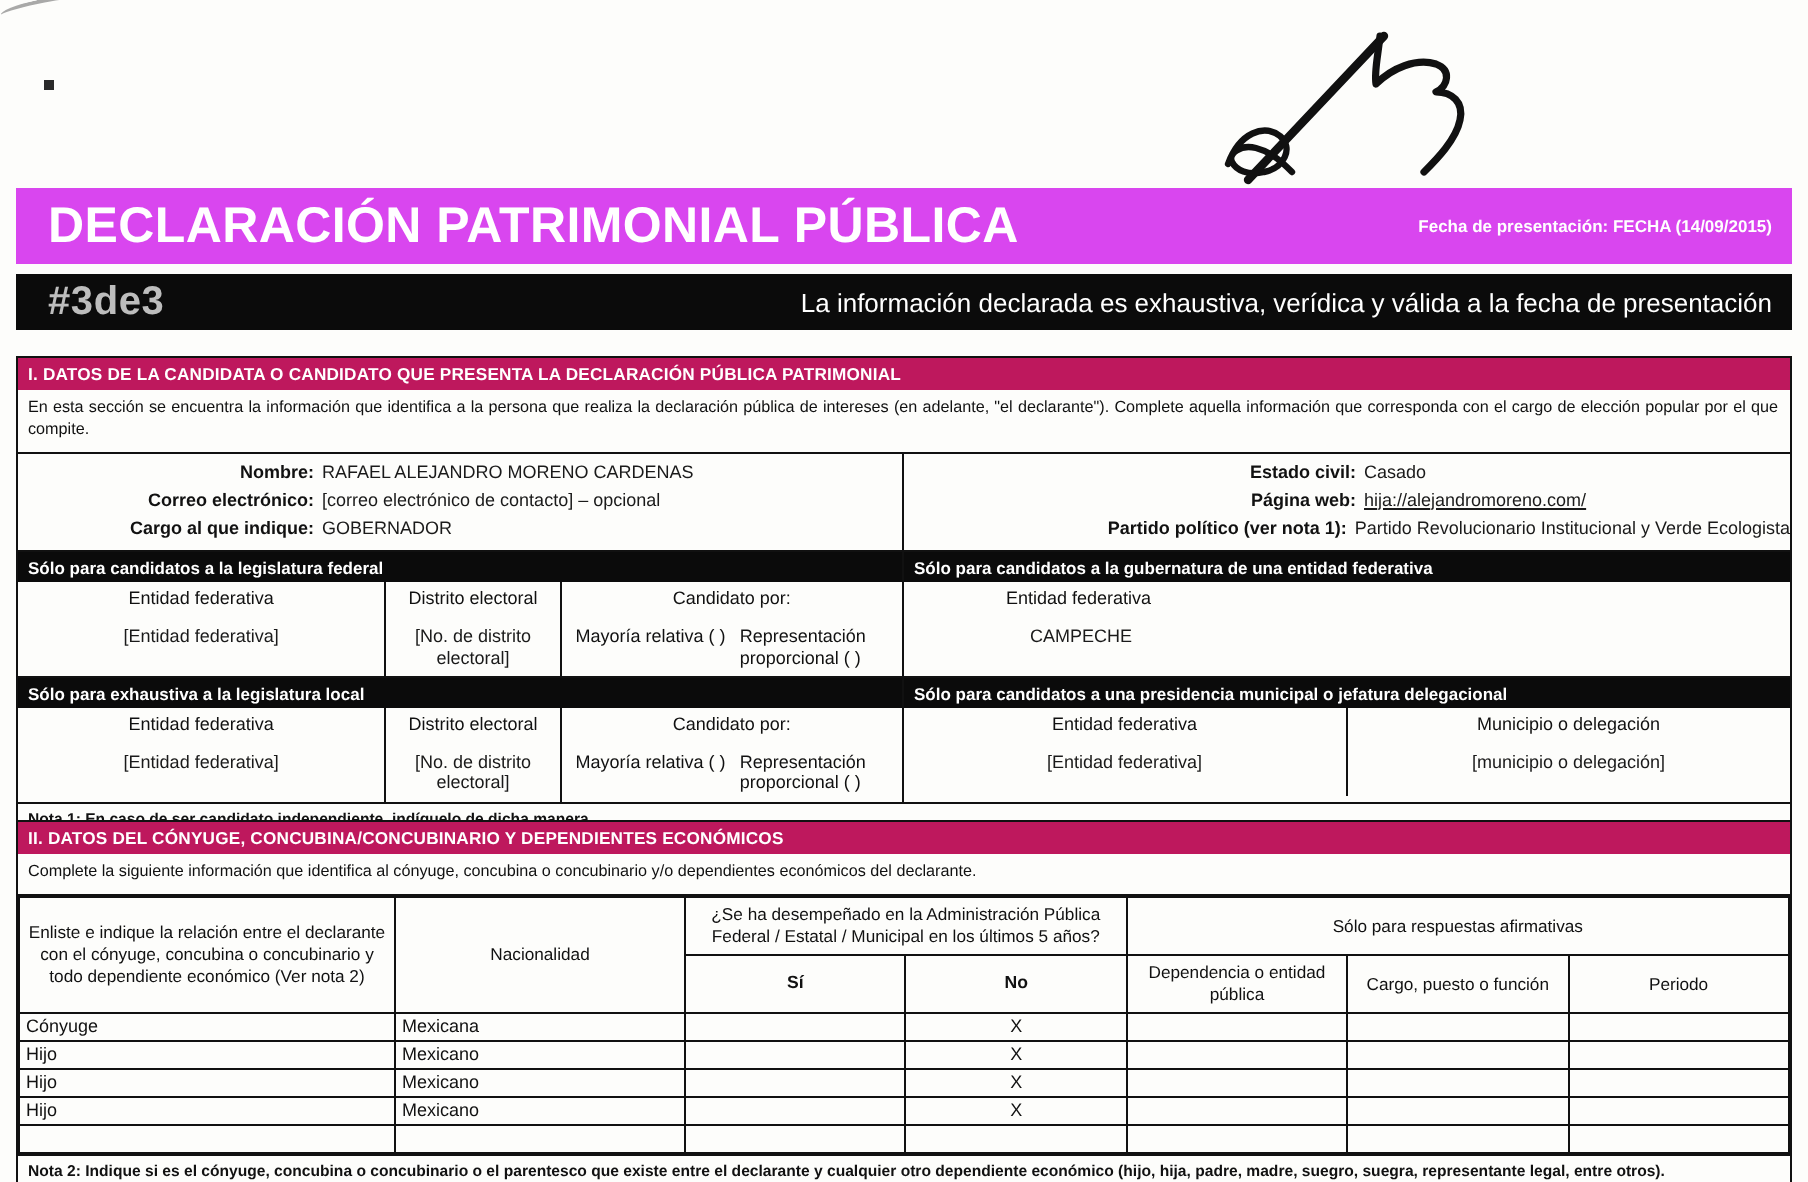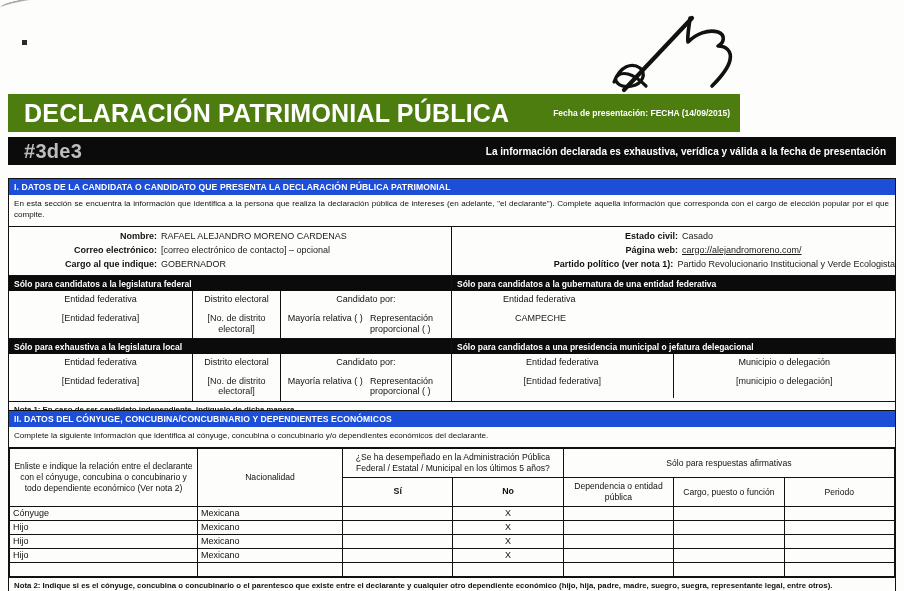--- a/index.html
+++ b/index.html
@@ -26,22 +26,22 @@
     border-radius: 50%;
     transform: rotate(-12deg);
     opacity: .75;
   }
 
   
   .signature { position: absolute; left: 600px; top: -2px; width: 190px; height: 96px; }
 
   
   .titlebar {
-    position: absolute; left: 8px; top: 94px; width: 732px; height: 38px;
-    background: #4d7c0f;
+    position: absolute; left: 8px; top: 94px; width: 888px; height: 38px;
+    background: #d946ef;
     display: flex; align-items: center; justify-content: space-between;
     padding: 0 10px 0 16px;
   }
   .titlebar .main-title {
     color: #fff;
     font-size: 25px;
     font-weight: bold;
     letter-spacing: .2px;
     white-space: nowrap;
   }
@@ -60,30 +60,30 @@
     padding: 0 10px 0 16px;
   }
   .subbar .hashtag {
     color: #bdbdbd;
     font-size: 20px;
     font-weight: bold;
     letter-spacing: .3px;
   }
   .subbar .exhaustive {
     color: #fff;
-    font-size: 10px;
-    font-weight: bold;
+    font-size: 13px;
+    font-weight: normal;
     white-space: nowrap;
   }
 
   
   .section { position: absolute; left: 8px; width: 888px; border: 1.4px solid #111; }
 
   .band {
-    background: #1d4ed8;
+    background: #be185d;
     color: #fff;
     font-size: 8.6px;
     font-weight: bold;
     padding: 3px 0 3px 5px;
     letter-spacing: .1px;
     line-height: 1.2;
   }
 
   .intro {
     font-size: 8.1px;
@@ -253,21 +253,21 @@
           <span class="val">GOBERNADOR</span>
         </div>
       </div>
       <div class="idcol right">
         <div class="idrow">
           <span class="lbl">Estado civil:</span>
           <span class="val">Casado</span>
         </div>
         <div class="idrow">
           <span class="lbl">Página web:</span>
-          <span class="val link">cargo://alejandromoreno.com/</span>
+          <span class="val link">hija://alejandromoreno.com/</span>
         </div>
         <div class="idrow">
           <span class="lbl">Partido político (ver nota 1):</span>
           <span class="val">Partido Revolucionario Institucional y Verde Ecologista</span>
         </div>
       </div>
     </div>
 
     <div class="candrow">
 

